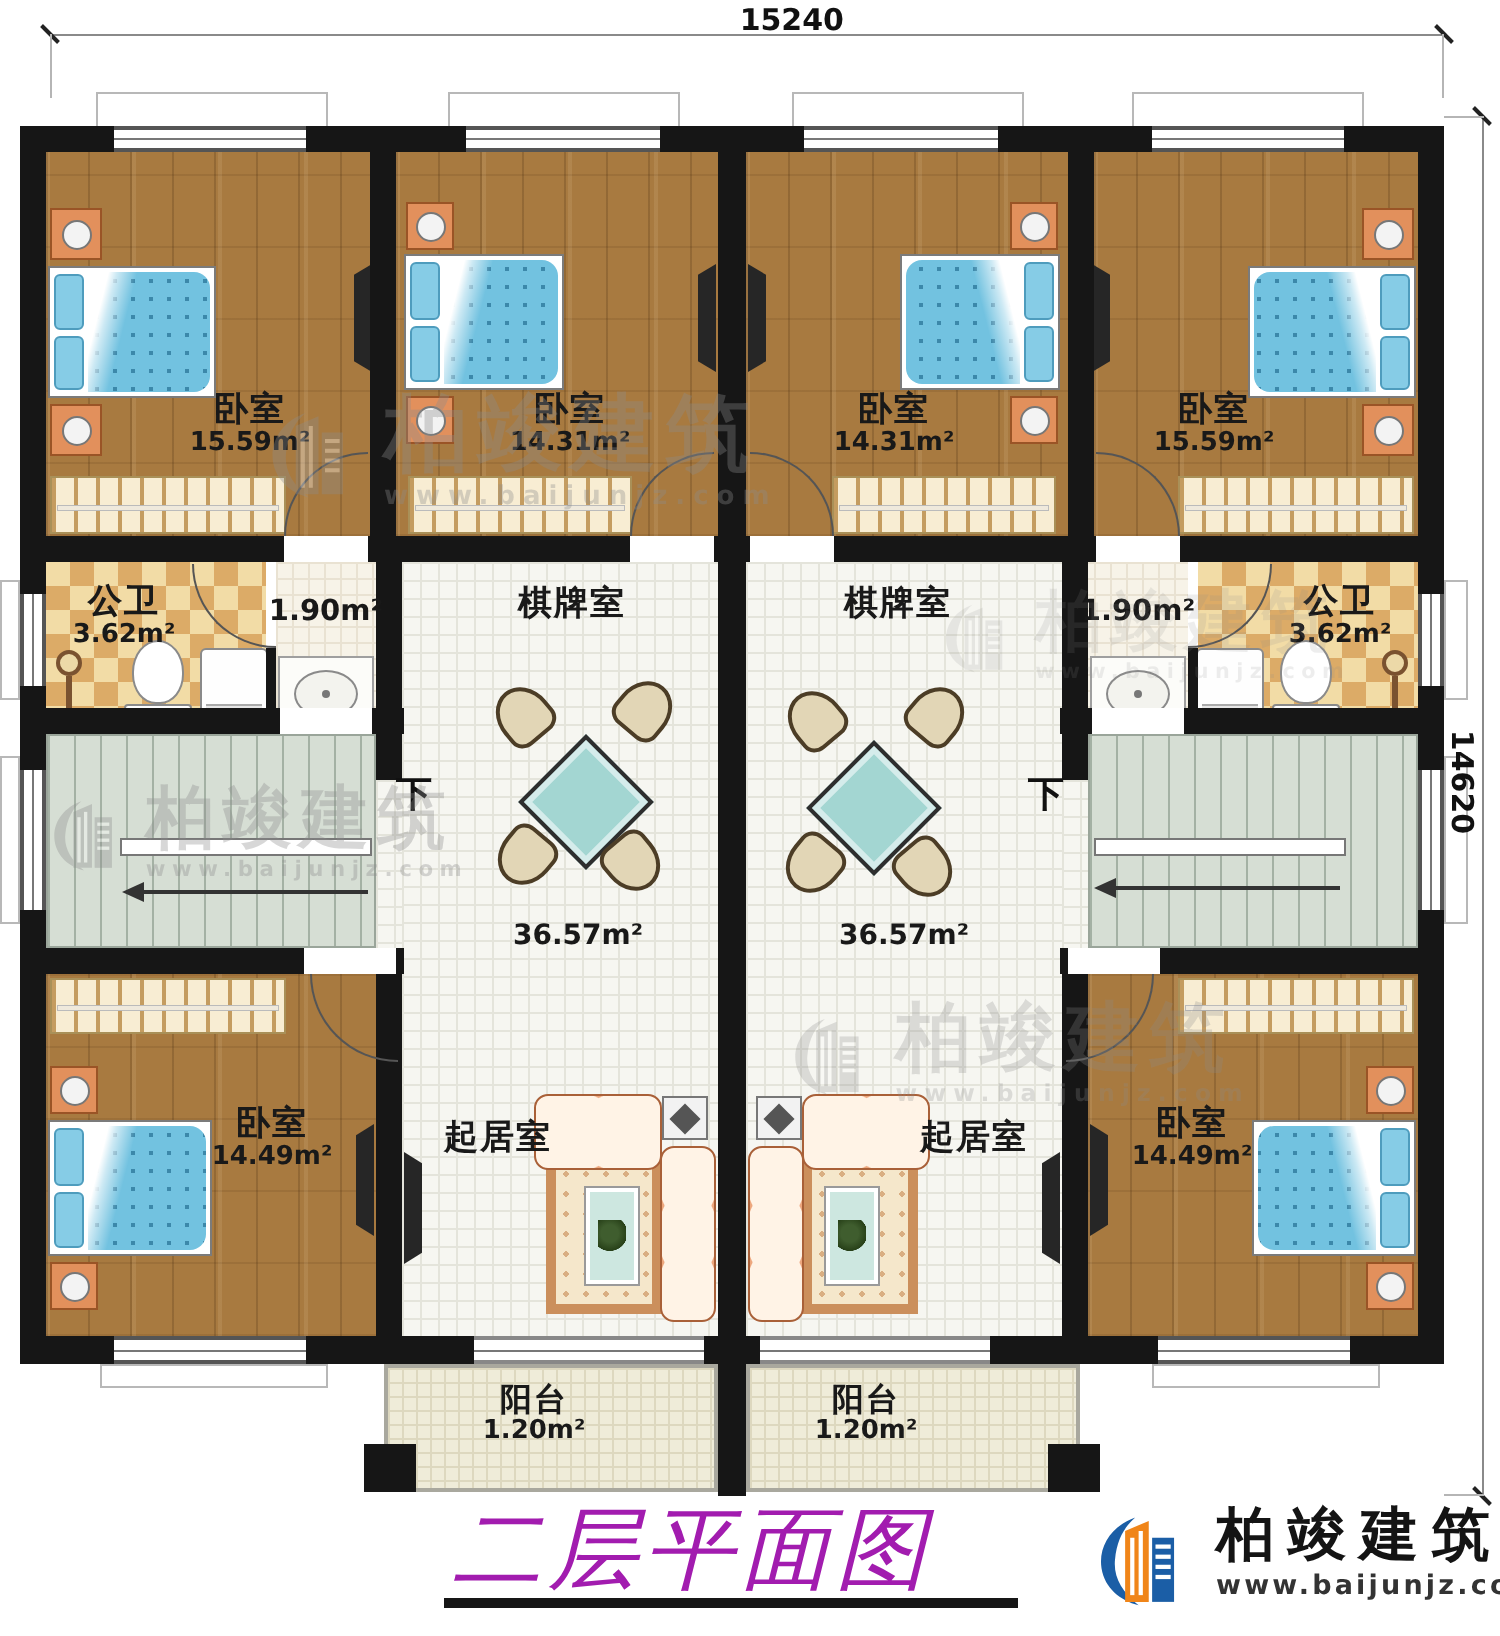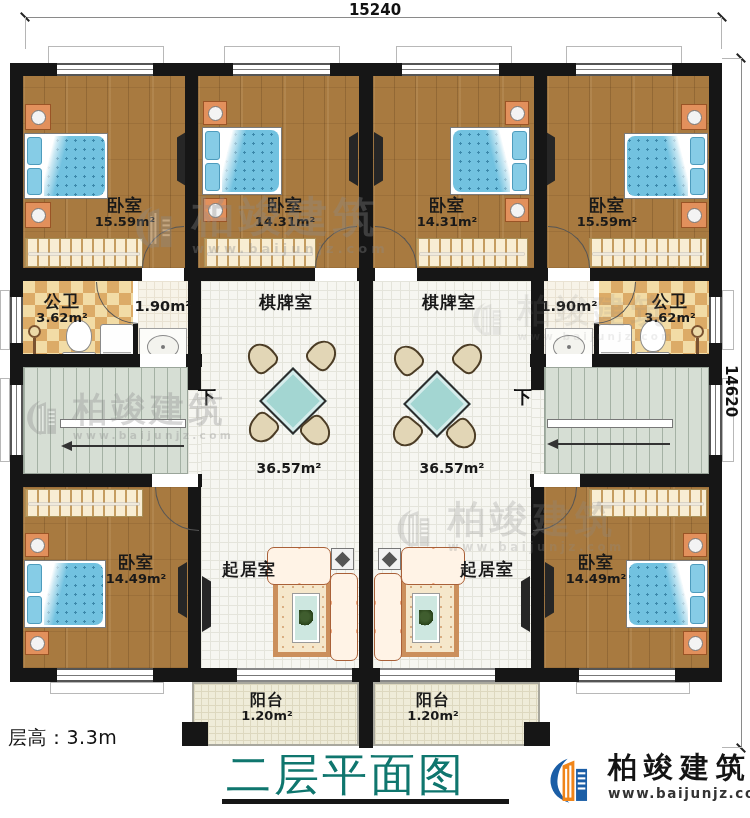--- a/index.html
+++ b/index.html
@@ -80,33 +80,33 @@
   .ahead{position:absolute;width:0;height:0;border-top:5px solid transparent;border-bottom:5px solid transparent;border-right:11px solid #333;z-index:4;}
   .col{position:absolute;background:#161616;z-index:3;}
   .dimline{position:absolute;background:#8a8a8a;z-index:6;}
   .ext{position:absolute;background:#b5b5b5;z-index:6;}
   .tick{position:absolute;width:12px;height:2px;background:#222;transform:rotate(45deg);z-index:6;}
   .dimtxt{position:absolute;font-size:15px;font-weight:bold;color:#111;z-index:6;text-align:center;}
   .wm{position:absolute;display:flex;align-items:center;gap:10px;color:#8c8c8c;z-index:9;pointer-events:none;transform-origin:left top;}
   .wm .t1{font-size:42px;font-weight:bold;letter-spacing:5px;line-height:1;}
   .wm .t2{font-size:13px;font-weight:bold;letter-spacing:4px;margin-top:3px;}
   .note{position:absolute;font-size:19px;color:#111;letter-spacing:.5px;z-index:6;}
-  .title{position:absolute;font-size:45px;color:#0f766e;font-weight:500;letter-spacing:3px;z-index:6;}
+  .title{position:absolute;font-size:45px;color:#a21caf;font-weight:500;letter-spacing:3px;z-index:6;font-style:italic;}
   .scaletxt{position:absolute;font-size:36px;color:#161616;font-weight:500;z-index:6;}
   .titlebar{position:absolute;background:#161616;z-index:6;}
   .logo{position:absolute;display:flex;align-items:flex-start;gap:9px;z-index:6;}
   .logo .ln{font-size:29px;font-weight:bold;color:#141414;letter-spacing:7px;line-height:1.05;}
   .logo .lu{font-size:13.5px;font-weight:bold;color:#333;letter-spacing:1.6px;margin-top:3px;}
 </style>
 </head>
 <body>
 
 <div id="canvas">
 
-  <div class="dimtxt" style="left:340px;top:1px;width:70px;">15240</div>
+  <div class="dimtxt" style="left:352px;top:1px;width:70px;text-align:right;">15240</div>
   <div class="dimline" style="left:25px;top:17px;width:697px;height:1px;"></div>
   <div class="tick" style="left:19px;top:16px;"></div>
   <div class="tick" style="left:716px;top:16px;"></div>
   <div class="ext" style="left:25px;top:17px;width:1px;height:32px;"></div>
   <div class="ext" style="left:721px;top:17px;width:1px;height:32px;"></div>
 
   <div class="dimtxt" style="left:696px;top:382px;width:70px;transform:rotate(90deg);">14620</div>
   <div class="dimline" style="left:741px;top:58px;width:1px;height:690px;"></div>
   <div class="tick" style="left:735px;top:57px;"></div>
   <div class="tick" style="left:735px;top:747px;"></div>
@@ -456,21 +456,20 @@
           <rect x="25" y="20" width="2.5" height="34"></rect>
           <rect x="30" y="16" width="2.5" height="38"></rect>
         </g>
       </svg>
     <div>
         <div class="t1">柏竣建筑</div>
     <div class="t2">www.baijunjz.com</div>
       </div>
   </div>
 
-  <div class="note" style="left:8px;top:725px;">层高：3.3m</div>
 
   <div class="title" style="left:226px;top:745px;">二层平面图</div>
   <div class="titlebar" style="left:222px;top:799px;width:287px;height:5px;"></div>
 
   <div class="logo" style="left:543px;top:752px;">
     <svg width="56" height="54" viewBox="0 0 64 64">
       <path d="M28 8C14 13 6 25 8 38c2 12 11 19 22 22-10-8-15-17-14-27 1-12 6-20 12-25z" fill="#1b5ea6"></path>
       <polygon points="22,16 36,10 36,58 22,58" fill="#f08519"></polygon>
       <rect x="38" y="20" width="13" height="38" fill="#1b5ea6"></rect>
       <g fill="#fff">

